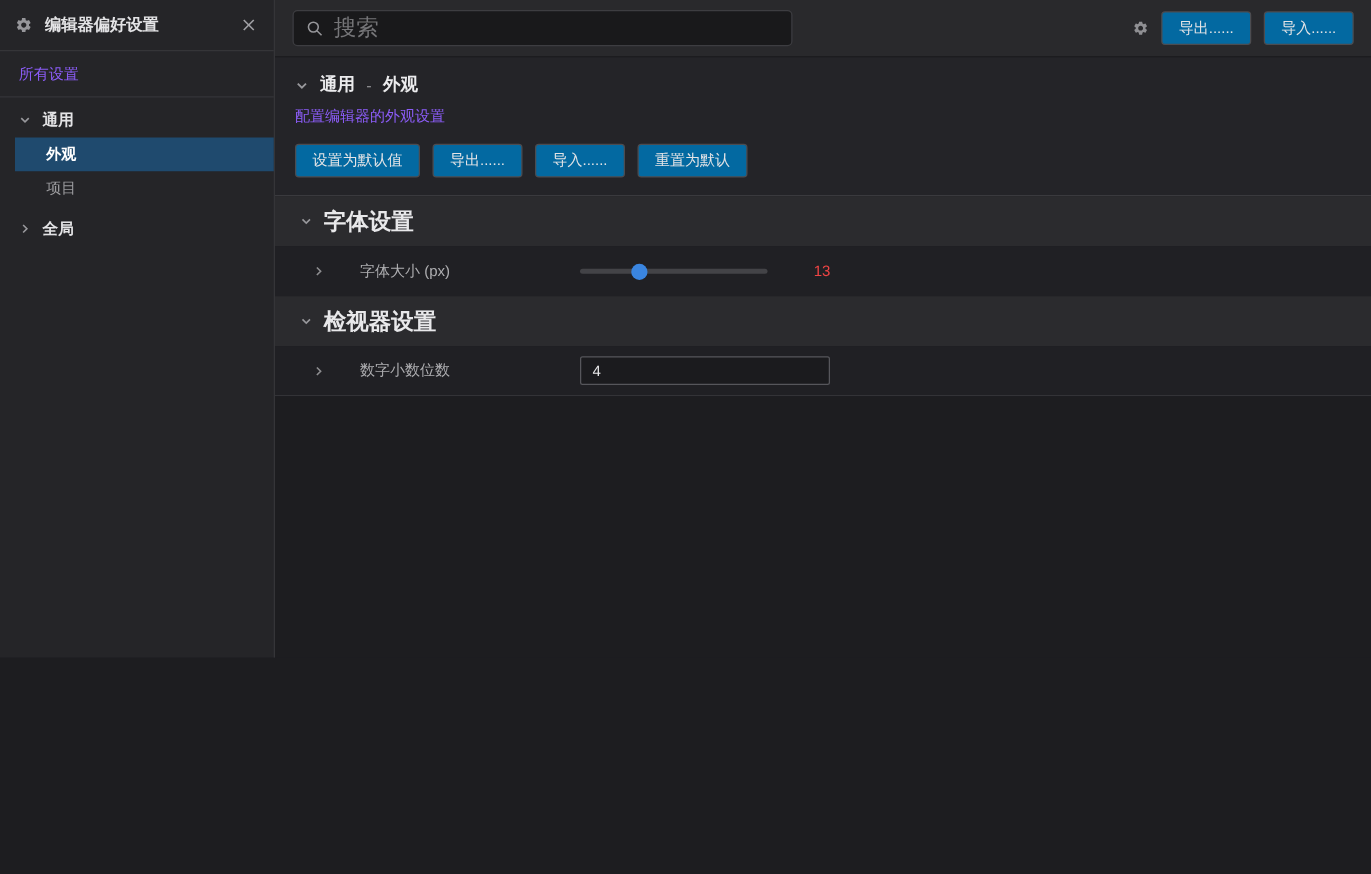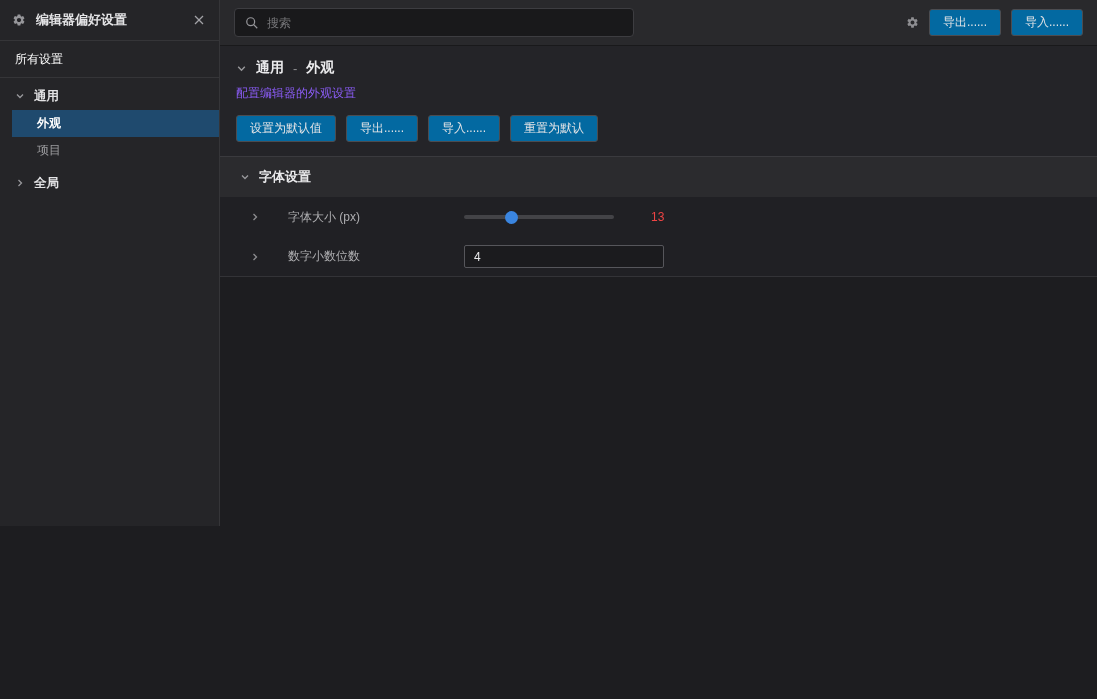--- a/index.html
+++ b/index.html
@@ -7,50 +7,50 @@
   body { font-family:"Liberation Sans","DejaVu Sans",sans-serif; font-size:12px; color:#c8c8ca; }
 
   .app { width:1097px; height:526px; display:flex; }
 
   
   .sidebar { width:220px; height:100%; background:#252528; border-right:1px solid #353538; display:flex; flex-direction:column; }
   .sidebar-header { height:41px; flex:0 0 41px; display:flex; align-items:center; padding:0 12px; border-bottom:1px solid #353538; }
   .sidebar-header .title { margin-left:10px; font-weight:bold; font-size:13px; color:#e3e3e5; }
   .icon { display:inline-flex; align-items:center; justify-content:center; color:#96969a; }
   .close-btn { margin-left:auto; color:#a2a2a6; cursor:pointer; display:inline-flex; padding:2px; }
-  .all-settings { height:37px; flex:0 0 37px; display:flex; align-items:center; padding:0 15px; color:#ffffff; border-bottom:1px solid #353538; cursor:pointer; }
+  .all-settings { height:37px; flex:0 0 37px; display:flex; align-items:center; padding:0 15px; color:#8b5cf6; border-bottom:1px solid #353538; cursor:pointer; }
   .tree { padding-top:4px; }
   .tree-group { height:28px; display:flex; align-items:center; padding-left:15px; gap:9px; color:#e3e3e5; font-weight:bold; font-size:12.5px; cursor:pointer; }
   .tree-group .chev { color:#98989c; }
   .tree-item { height:27px; display:flex; align-items:center; padding-left:37px; color:#9c9c9f; cursor:pointer; }
   .tree-item.selected { background:var(--selection,#1f4a6e); margin-left:12px; padding-left:25px; color:#ffffff; font-weight:bold; }
   .tree-gap { height:5px; }
 
   
   .main { flex:1; display:flex; flex-direction:column; min-width:0; }
   .topbar { height:46px; flex:0 0 46px; background:#29292c; border-bottom:1px solid #19191b; display:flex; align-items:center; padding:0 14px; }
   .search-box { width:400px; height:29px; background:#19191b; border:1px solid #3d3d41; border-radius:4px; display:flex; align-items:center; padding:0 10px; gap:8px; }
-  .search-box input { flex:1; background:transparent; border:none; outline:none; color:#d6d6d8; font-size:12px; font-family:inherit; }
+  .search-box input { flex:1; background:transparent; border:none; outline:none; color:#d6d6d8; font-size:18px; font-family:inherit; }
   .search-box input::placeholder { color:#757578; }
   .topbar-right { margin-left:auto; display:flex; align-items:center; gap:10px; }
   .gear-small { color:#8f8f93; cursor:pointer; display:inline-flex; }
 
   .btn { height:27px; background:#0369a1; border:1px solid #4c4c50; border-radius:3px; color:#e4e4e6; font-size:12px; font-family:inherit; padding:0 13px; display:inline-flex; align-items:center; cursor:pointer; white-space:nowrap; }
 
   .content-header { background:#242428; border-bottom:1px solid #3a3a3e; padding:13px 16px 14px 16px; }
   .breadcrumb { display:flex; align-items:center; gap:9px; }
   .breadcrumb .chev { color:#98989c; }
   .breadcrumb .crumb { font-size:14px; font-weight:bold; color:#ebebed; }
   .breadcrumb .sep { color:#8f8f92; font-size:13px; }
   .subtitle { margin-top:8px; color:#8b5cf6; }
   .header-actions { margin-top:13px; display:flex; gap:10px; }
 
   .section-header { height:40px; background:#2b2b2e; display:flex; align-items:center; padding-left:20px; gap:9px; }
   .section-header .chev { color:#98989c; cursor:pointer; }
-  .section-title { font-weight:bold; font-size:13px; color:#e8e8ea; }
+  .section-title { font-weight:bold; font-size:18px; color:#e8e8ea; }
 
   .setting-row { height:40px; background:#202024; display:flex; align-items:center; padding-left:30px; }
   .setting-row.last { border-bottom:1px solid #333337; }
   .row-chev { color:#8d8d90; cursor:pointer; display:inline-flex; }
   .row-label { margin-left:28px; width:176px; color:#aeaeb1; }
 
   .slider { position:relative; width:150px; height:14px; cursor:pointer; }
   .slider .track { position:absolute; top:5px; left:0; right:0; height:4px; background:#434347; border-radius:2px; }
   .slider .thumb { position:absolute; top:1px; width:13px; height:13px; border-radius:50%; background:var(--accent,#3a85e0); }
   .slider-value { margin-left:37px; color:#ef4444; }
@@ -173,20 +173,28 @@
           </svg>
       </span>
       <span class="row-label">字体大小 (px)</span>
       <div class="slider">
         <div class="track"></div>
         <div class="thumb" style="left: calc(31% - 6px);"></div>
       </div>
       <span class="slider-value">13</span>
     </div>
 
+    <div class="section-header">
+      <span class="chev">
+        <svg width="10" height="10" viewBox="0 0 10 10" fill="none" stroke="currentColor" stroke-width="1.3">
+            <polyline points="2,3.5 5,6.5 8,3.5"></polyline>
+          </svg>
+      </span>
+      <span class="section-title">检视器设置</span>
+    </div>
 
     <div class="setting-row last">
       <span class="row-chev">
         <svg width="10" height="10" viewBox="0 0 10 10" fill="none" stroke="currentColor" stroke-width="1.3">
             <polyline points="3.5,2 6.5,5 3.5,8"></polyline>
           </svg>
       </span>
       <span class="row-label">数字小数位数</span>
       <input class="num-input" type="text" value="4" style="">
     </div>

